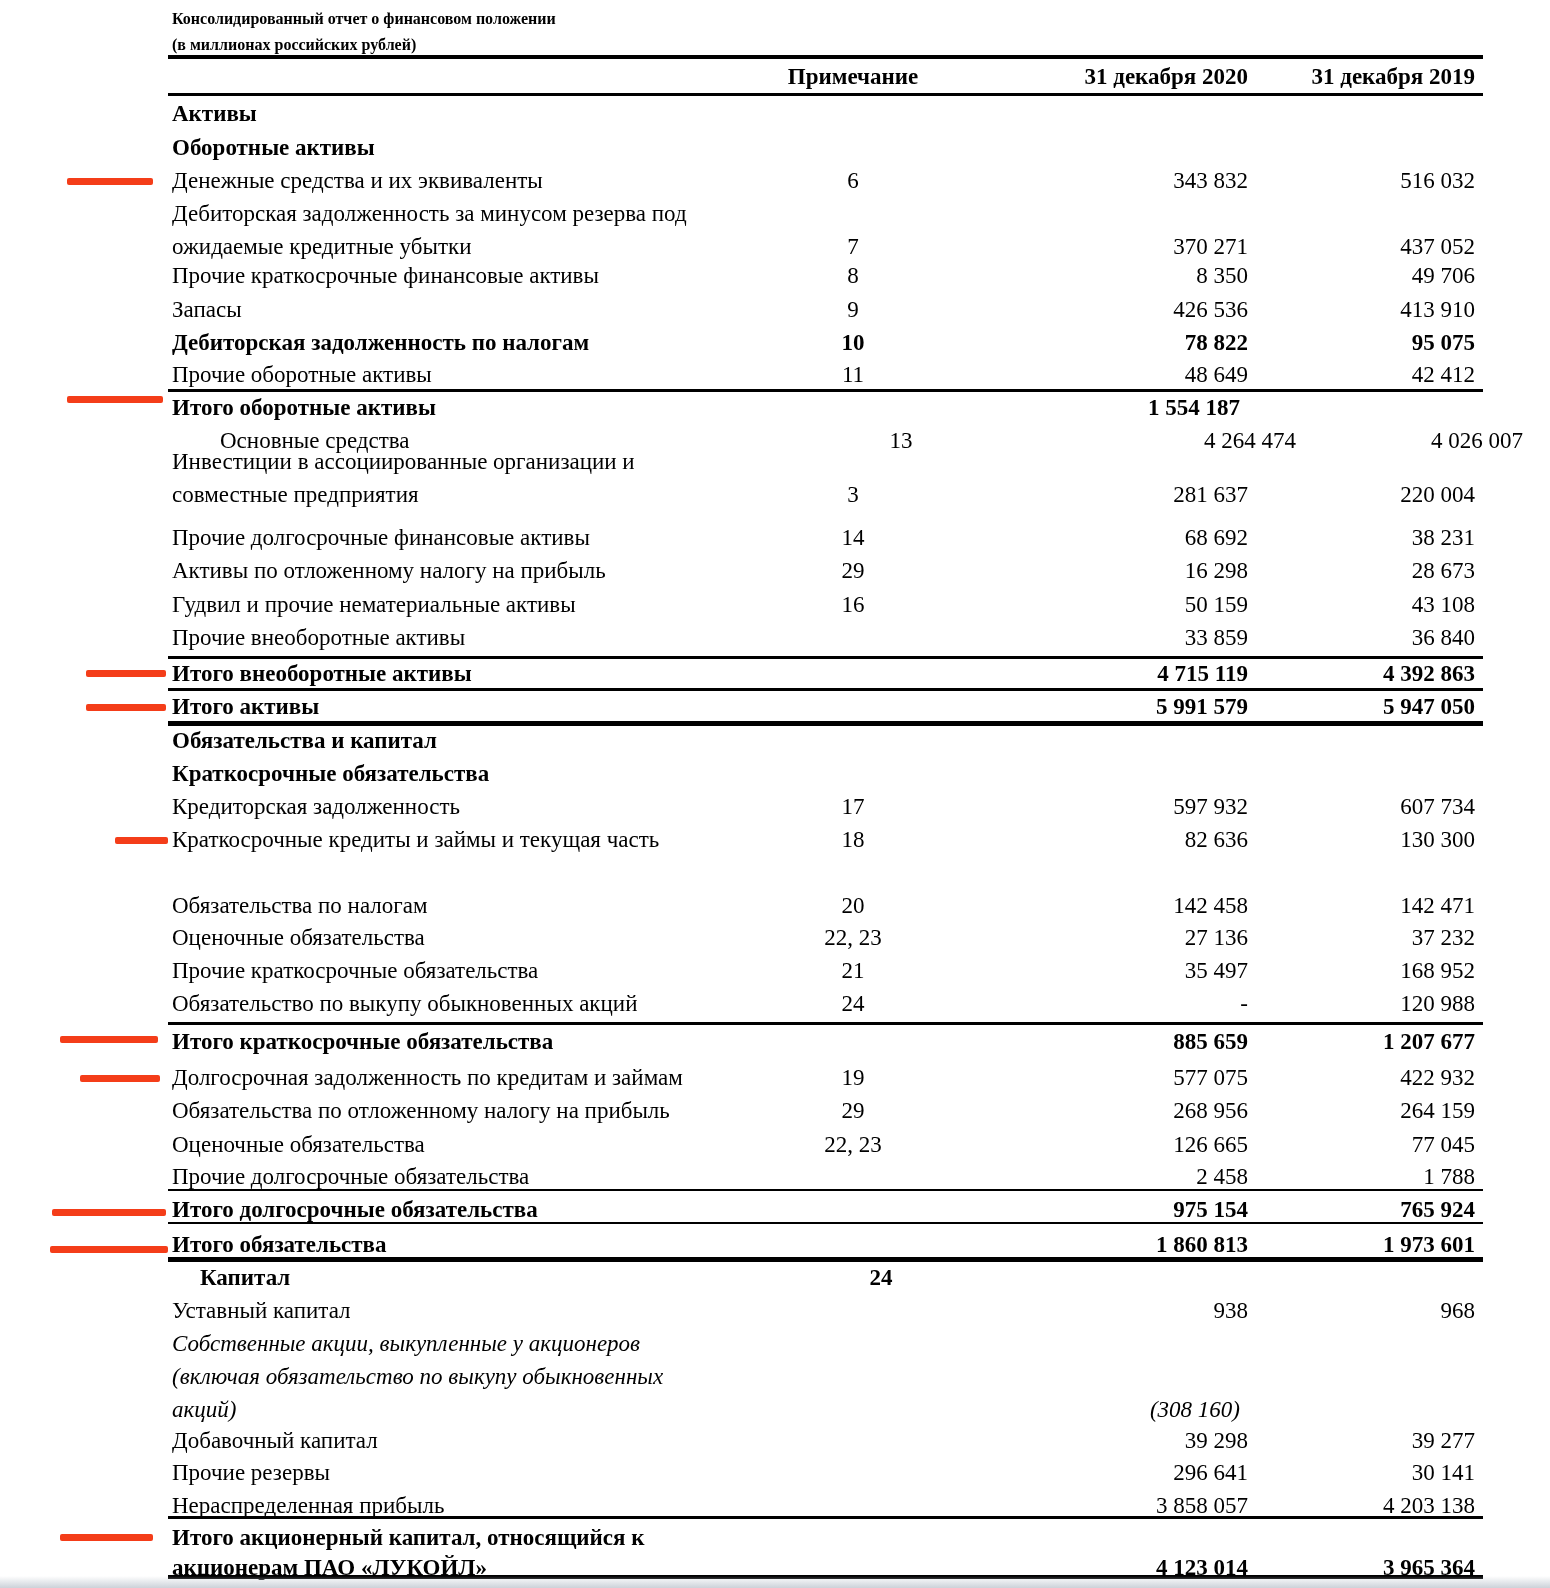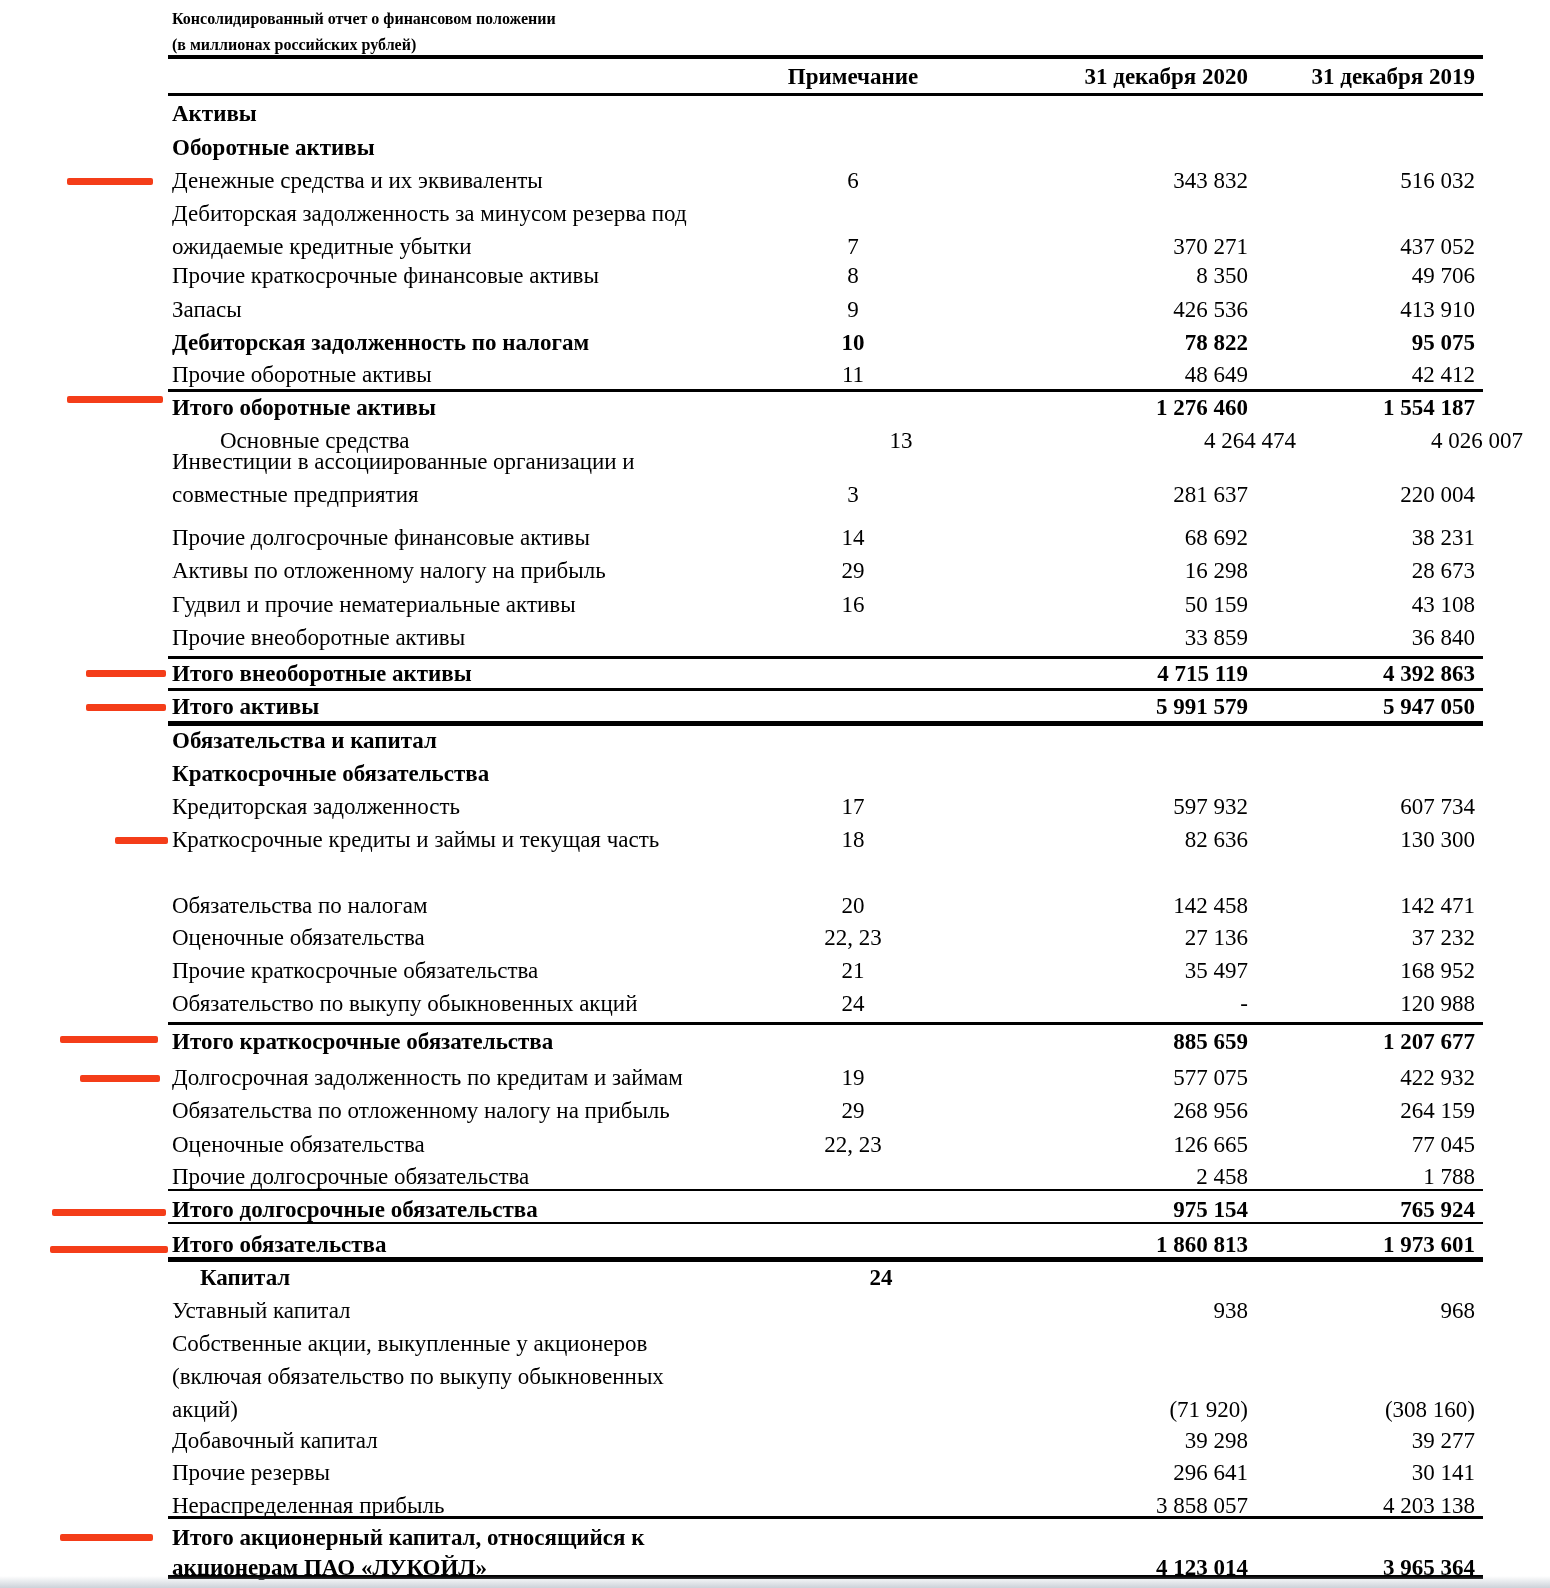--- a/index.html
+++ b/index.html
@@ -117,21 +117,20 @@
         </div>
         <div class="c-note">11</div>
         <div class="c-v2020">48 649</div>
         <div class="c-v2019">42 412</div>
       </div>
       <div class="row bold" style="top: 391px;">
         <div class="c-label">
           <div>Итого оборотные активы</div>
         </div>
         <div class="c-note"></div>
-        <div class="c-v2020">1 276 460</div>
         <div class="c-v2019">1 554 187</div>
       </div>
       <div class="row" style="top: 424px; margin-left: 48px;">
         <div class="c-label">
           <div>Основные средства</div>
         </div>
         <div class="c-note">13</div>
         <div class="c-v2020">4 264 474</div>
         <div class="c-v2019">4 026 007</div>
       </div>
@@ -321,28 +320,27 @@
         <div class="c-v2019"></div>
       </div>
       <div class="row" style="top: 1294px;">
         <div class="c-label">
           <div>Уставный капитал</div>
         </div>
         <div class="c-note"></div>
         <div class="c-v2020">938</div>
         <div class="c-v2019">968</div>
       </div>
-      <div class="row" style="top: 1327px;">
+      <div class="row" style="top: 1327px; font-style: italic;">
         <div class="c-label">
           <div>Собственные акции, выкупленные у акционеров</div>
           <div>(включая обязательство по выкупу обыкновенных</div>
           <div>акций)</div>
         </div>
         <div class="c-note"></div>
-        <div class="c-v2020">(71 920)</div>
         <div class="c-v2019">(308 160)</div>
       </div>
       <div class="row" style="top: 1424px;">
         <div class="c-label">
           <div>Добавочный капитал</div>
         </div>
         <div class="c-note"></div>
         <div class="c-v2020">39 298</div>
         <div class="c-v2019">39 277</div>
       </div>

